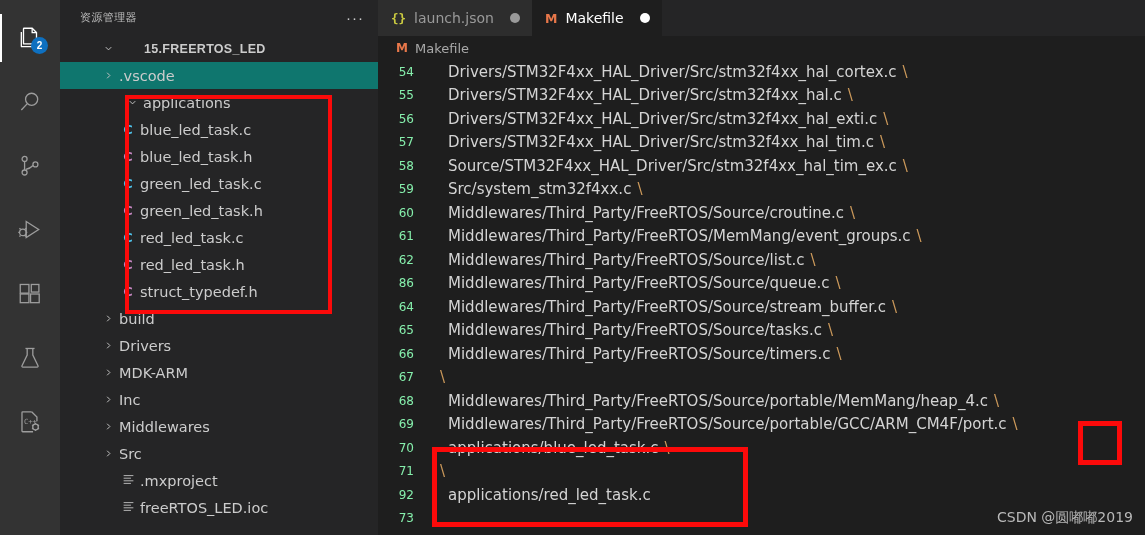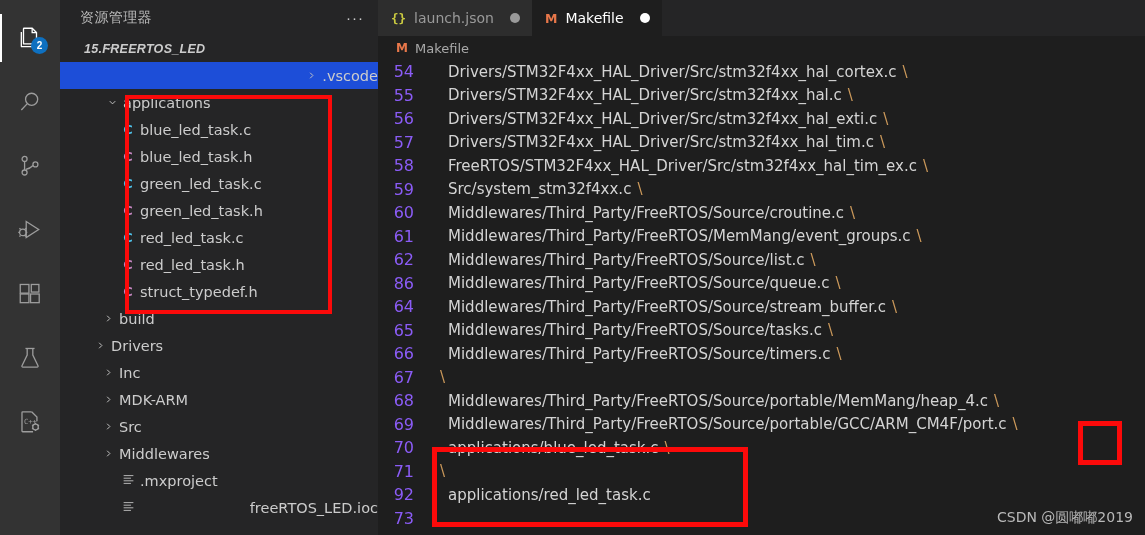--- a/index.html
+++ b/index.html
@@ -37,32 +37,32 @@
   
   #side-bar {
     width: 318px; height: 535px; background: #252526;
     flex: 0 0 318px; position: relative;
   }
   #sidebar-header {
     height: 35px; display: flex; align-items: center;
     justify-content: space-between; padding: 0 14px 0 20px;
   }
   #sidebar-title {
-    font-size: 14px; color: #bbbbbb; letter-spacing: .4px;
+    font-size: 11px; color: #bbbbbb; letter-spacing: .4px;
     font-family: "DejaVu Sans", "Liberation Sans", sans-serif;
     text-align: right;
   }
   #sidebar-more { color: #cccccc; font-size: 15px; letter-spacing: 1px; line-height: 10px; }
 
   .tree-row {
     height: 27px; display: flex; align-items: center;
     font-size: 14.5px; color: #cccccc; white-space: nowrap;
     font-family: "DejaVu Sans", "Liberation Sans", sans-serif;
   }
-  .tree-row.selected { background: #1d4ed8; justify-content: flex-end; }
+  .tree-row.selected { background: #0f766e; }
   .tree-row.root { font-weight: bold; font-size: 12.5px; letter-spacing: .3px;
     font-family: "Liberation Sans", sans-serif; }
   .twisty {
     width: 17px; flex: 0 0 17px; display: flex; align-items: center;
     justify-content: center; color: #c5c5c5;
   }
   .twisty svg { display:block; }
   .ficon { width: 20px; flex: 0 0 20px; text-align: center; font-size: 13px; font-weight: bold; }
   .ficon.c-src { color: #4fc1e9; }
   .ficon.c-hdr { color: #c586c0; }
@@ -101,21 +101,21 @@
   #breadcrumbs .ticon.make { color: #e8774a; font-size: 12px; font-weight: bold; }
 
   #code { position: relative; height: 475px; overflow: hidden; }
   .code-line {
     height: 23.5px; display: flex; align-items: center;
     font-family: "DejaVu Sans", "Liberation Sans", sans-serif;
     font-size: 15px; white-space: pre;
   }
   .ln {
     width: 56px; flex: 0 0 56px; text-align: right; padding-right: 20px;
-    color: #8b5cf6; font-size: 16px;
+    color: #86efac; font-size: 12px;
   }
   .ctext { color: #d4d4d4; padding-left: 14px; }
   .bslash { color: #cd9a5b; }
 
   #red-box-line69 { position: absolute; border: 5px solid #fc0a0a; pointer-events: none; }
   #red-box-code   { position: absolute; border: 5px solid #fc0a0a; pointer-events: none; }
 
   #watermark {
     position: absolute; right: 12px; bottom: 8px;
     font-size: 14px; color: #b9b9b9;
@@ -204,39 +204,39 @@
     </div>
   </div>
 
   <div id="side-bar">
 
     <div id="sidebar-header">
       <span id="sidebar-title">资源管理器</span>
       <span id="sidebar-more">···</span>
     </div>
 
-    <div class="tree-row root" style="padding-left:24px;position:relative;font-style:italic;">
+    <div class="tree-row root" style="padding-left:84px;position:relative;">
       <span class="twisty" style="position:absolute;left:40px;">
         <svg width="11" height="11" viewBox="0 0 16 16" fill="none" stroke="#c5c5c5" stroke-width="1.4">
             <path d="M4 6l4 4 4-4"></path>
           </svg>
       </span>
       <span>15.FREERTOS_LED</span>
     </div>
 
     <div id="tree-list">
         <div class="tree-row selected" style="padding-left: 40px;">
           <span class="twisty">
             <svg width="11" height="11" viewBox="0 0 16 16" fill="none" stroke="#c5c5c5" stroke-width="1.4">
               <path d="M6 4l4 4-4 4"></path>
             </svg>
           </span>
           <span class="tlabel">.vscode</span>
         </div>
-        <div class="tree-row" style="padding-left: 44px;">
+        <div class="tree-row" style="padding-left: 64px;">
           <span class="twisty">
             <svg width="11" height="11" viewBox="0 0 16 16" fill="none" stroke="#c5c5c5" stroke-width="1.4">
               <path d="M4 6l4 4 4-4"></path>
             </svg>
           </span>
           <span class="tlabel">applications</span>
         </div>
         <div class="tree-row" style="padding-left: 58px;">
           <span class="ficon c-src">C</span>
           <span class="tlabel">blue_led_task.c</span>
@@ -266,67 +266,67 @@
           <span class="tlabel">struct_typedef.h</span>
         </div>
         <div class="tree-row" style="padding-left: 40px;">
           <span class="twisty">
             <svg width="11" height="11" viewBox="0 0 16 16" fill="none" stroke="#c5c5c5" stroke-width="1.4">
               <path d="M6 4l4 4-4 4"></path>
             </svg>
           </span>
           <span class="tlabel">build</span>
         </div>
-        <div class="tree-row" style="padding-left: 32px;">
+        <div class="tree-row" style="padding-left: 40px;">
           <span class="twisty">
             <svg width="11" height="11" viewBox="0 0 16 16" fill="none" stroke="#c5c5c5" stroke-width="1.4">
               <path d="M6 4l4 4-4 4"></path>
             </svg>
           </span>
           <span class="tlabel">Drivers</span>
         </div>
         <div class="tree-row" style="padding-left: 40px;">
           <span class="twisty">
             <svg width="11" height="11" viewBox="0 0 16 16" fill="none" stroke="#c5c5c5" stroke-width="1.4">
               <path d="M6 4l4 4-4 4"></path>
             </svg>
           </span>
+          <span class="tlabel">MDK-ARM</span>
+        </div>
+        <div class="tree-row" style="padding-left: 40px;">
+          <span class="twisty">
+            <svg width="11" height="11" viewBox="0 0 16 16" fill="none" stroke="#c5c5c5" stroke-width="1.4">
+              <path d="M6 4l4 4-4 4"></path>
+            </svg>
+          </span>
           <span class="tlabel">Inc</span>
         </div>
         <div class="tree-row" style="padding-left: 40px;">
           <span class="twisty">
             <svg width="11" height="11" viewBox="0 0 16 16" fill="none" stroke="#c5c5c5" stroke-width="1.4">
               <path d="M6 4l4 4-4 4"></path>
             </svg>
           </span>
-          <span class="tlabel">MDK-ARM</span>
+          <span class="tlabel">Middlewares</span>
         </div>
         <div class="tree-row" style="padding-left: 40px;">
           <span class="twisty">
             <svg width="11" height="11" viewBox="0 0 16 16" fill="none" stroke="#c5c5c5" stroke-width="1.4">
               <path d="M6 4l4 4-4 4"></path>
             </svg>
           </span>
           <span class="tlabel">Src</span>
-        </div>
-        <div class="tree-row" style="padding-left: 40px;">
-          <span class="twisty">
-            <svg width="11" height="11" viewBox="0 0 16 16" fill="none" stroke="#c5c5c5" stroke-width="1.4">
-              <path d="M6 4l4 4-4 4"></path>
-            </svg>
-          </span>
-          <span class="tlabel">Middlewares</span>
         </div>
         <div class="tree-row" style="padding-left: 58px;">
           <span class="ficon lines"><svg width="13" height="13" viewBox="0 0 16 16" fill="none" stroke="#c5c5c5" stroke-width="1.1">
               <path d="M2 3.2h12M2 6.4h9M2 9.6h12M2 12.8h9"></path>
             </svg></span>
           <span class="tlabel">.mxproject</span>
         </div>
-        <div class="tree-row" style="padding-left: 58px; justify-content: space-between;">
+        <div class="tree-row" style="padding-left: 58px;">
           <span class="ficon lines"><svg width="13" height="13" viewBox="0 0 16 16" fill="none" stroke="#c5c5c5" stroke-width="1.1">
               <path d="M2 3.2h12M2 6.4h9M2 9.6h12M2 12.8h9"></path>
             </svg></span>
           <span class="tlabel">freeRTOS_LED.ioc</span>
         </div>
       </div>
 
     <div id="red-box-tree" style="left: 65px; top: 95px; width: 207px; height: 219px; border-color: rgb(252, 10, 10);"></div>
   </div>
 
@@ -350,21 +350,21 @@
       <span class="ticon make">M</span>
       <span>Makefile</span>
     </div>
 
     <div id="code">
       <div id="code-lines">
           <div class="code-line"><span class="ln">54</span><span class="ctext">Drivers/STM32F4xx_HAL_Driver/Src/stm32f4xx_hal_cortex.c</span><span class="bslash" style="padding-left: 6px;">\</span></div>
           <div class="code-line"><span class="ln">55</span><span class="ctext">Drivers/STM32F4xx_HAL_Driver/Src/stm32f4xx_hal.c</span><span class="bslash" style="padding-left: 6px;">\</span></div>
           <div class="code-line"><span class="ln">56</span><span class="ctext">Drivers/STM32F4xx_HAL_Driver/Src/stm32f4xx_hal_exti.c</span><span class="bslash" style="padding-left: 6px;">\</span></div>
           <div class="code-line"><span class="ln">57</span><span class="ctext">Drivers/STM32F4xx_HAL_Driver/Src/stm32f4xx_hal_tim.c</span><span class="bslash" style="padding-left: 6px;">\</span></div>
-          <div class="code-line"><span class="ln">58</span><span class="ctext">FreeRTOS/STM32F4xx_HAL_Driver/Src/stm32f4xx_hal_tim_ex.c</span><span class="bslash" style="padding-left: 6px;">\</span></div>
+          <div class="code-line"><span class="ln">58</span><span class="ctext">Source/STM32F4xx_HAL_Driver/Src/stm32f4xx_hal_tim_ex.c</span><span class="bslash" style="padding-left: 6px;">\</span></div>
           <div class="code-line"><span class="ln">59</span><span class="ctext">Src/system_stm32f4xx.c</span><span class="bslash" style="padding-left: 6px;">\</span></div>
           <div class="code-line"><span class="ln">60</span><span class="ctext">Middlewares/Third_Party/FreeRTOS/Source/croutine.c</span><span class="bslash" style="padding-left: 6px;">\</span></div>
           <div class="code-line"><span class="ln">61</span><span class="ctext">Middlewares/Third_Party/FreeRTOS/MemMang/event_groups.c</span><span class="bslash" style="padding-left: 6px;">\</span></div>
           <div class="code-line"><span class="ln">62</span><span class="ctext">Middlewares/Third_Party/FreeRTOS/Source/list.c</span><span class="bslash" style="padding-left: 6px;">\</span></div>
           <div class="code-line"><span class="ln">86</span><span class="ctext">Middlewares/Third_Party/FreeRTOS/Source/queue.c</span><span class="bslash" style="padding-left: 6px;">\</span></div>
           <div class="code-line"><span class="ln">64</span><span class="ctext">Middlewares/Third_Party/FreeRTOS/Source/stream_buffer.c</span><span class="bslash" style="padding-left: 6px;">\</span></div>
           <div class="code-line"><span class="ln">65</span><span class="ctext">Middlewares/Third_Party/FreeRTOS/Source/tasks.c</span><span class="bslash" style="padding-left: 6px;">\</span></div>
           <div class="code-line"><span class="ln">66</span><span class="ctext">Middlewares/Third_Party/FreeRTOS/Source/timers.c</span><span class="bslash" style="padding-left: 6px;">\</span></div>
           <div class="code-line"><span class="ln">67</span><span class="bslash" style="padding-left: 6px;">\</span></div>
           <div class="code-line"><span class="ln">68</span><span class="ctext">Middlewares/Third_Party/FreeRTOS/Source/portable/MemMang/heap_4.c</span><span class="bslash" style="padding-left: 6px;">\</span></div>

